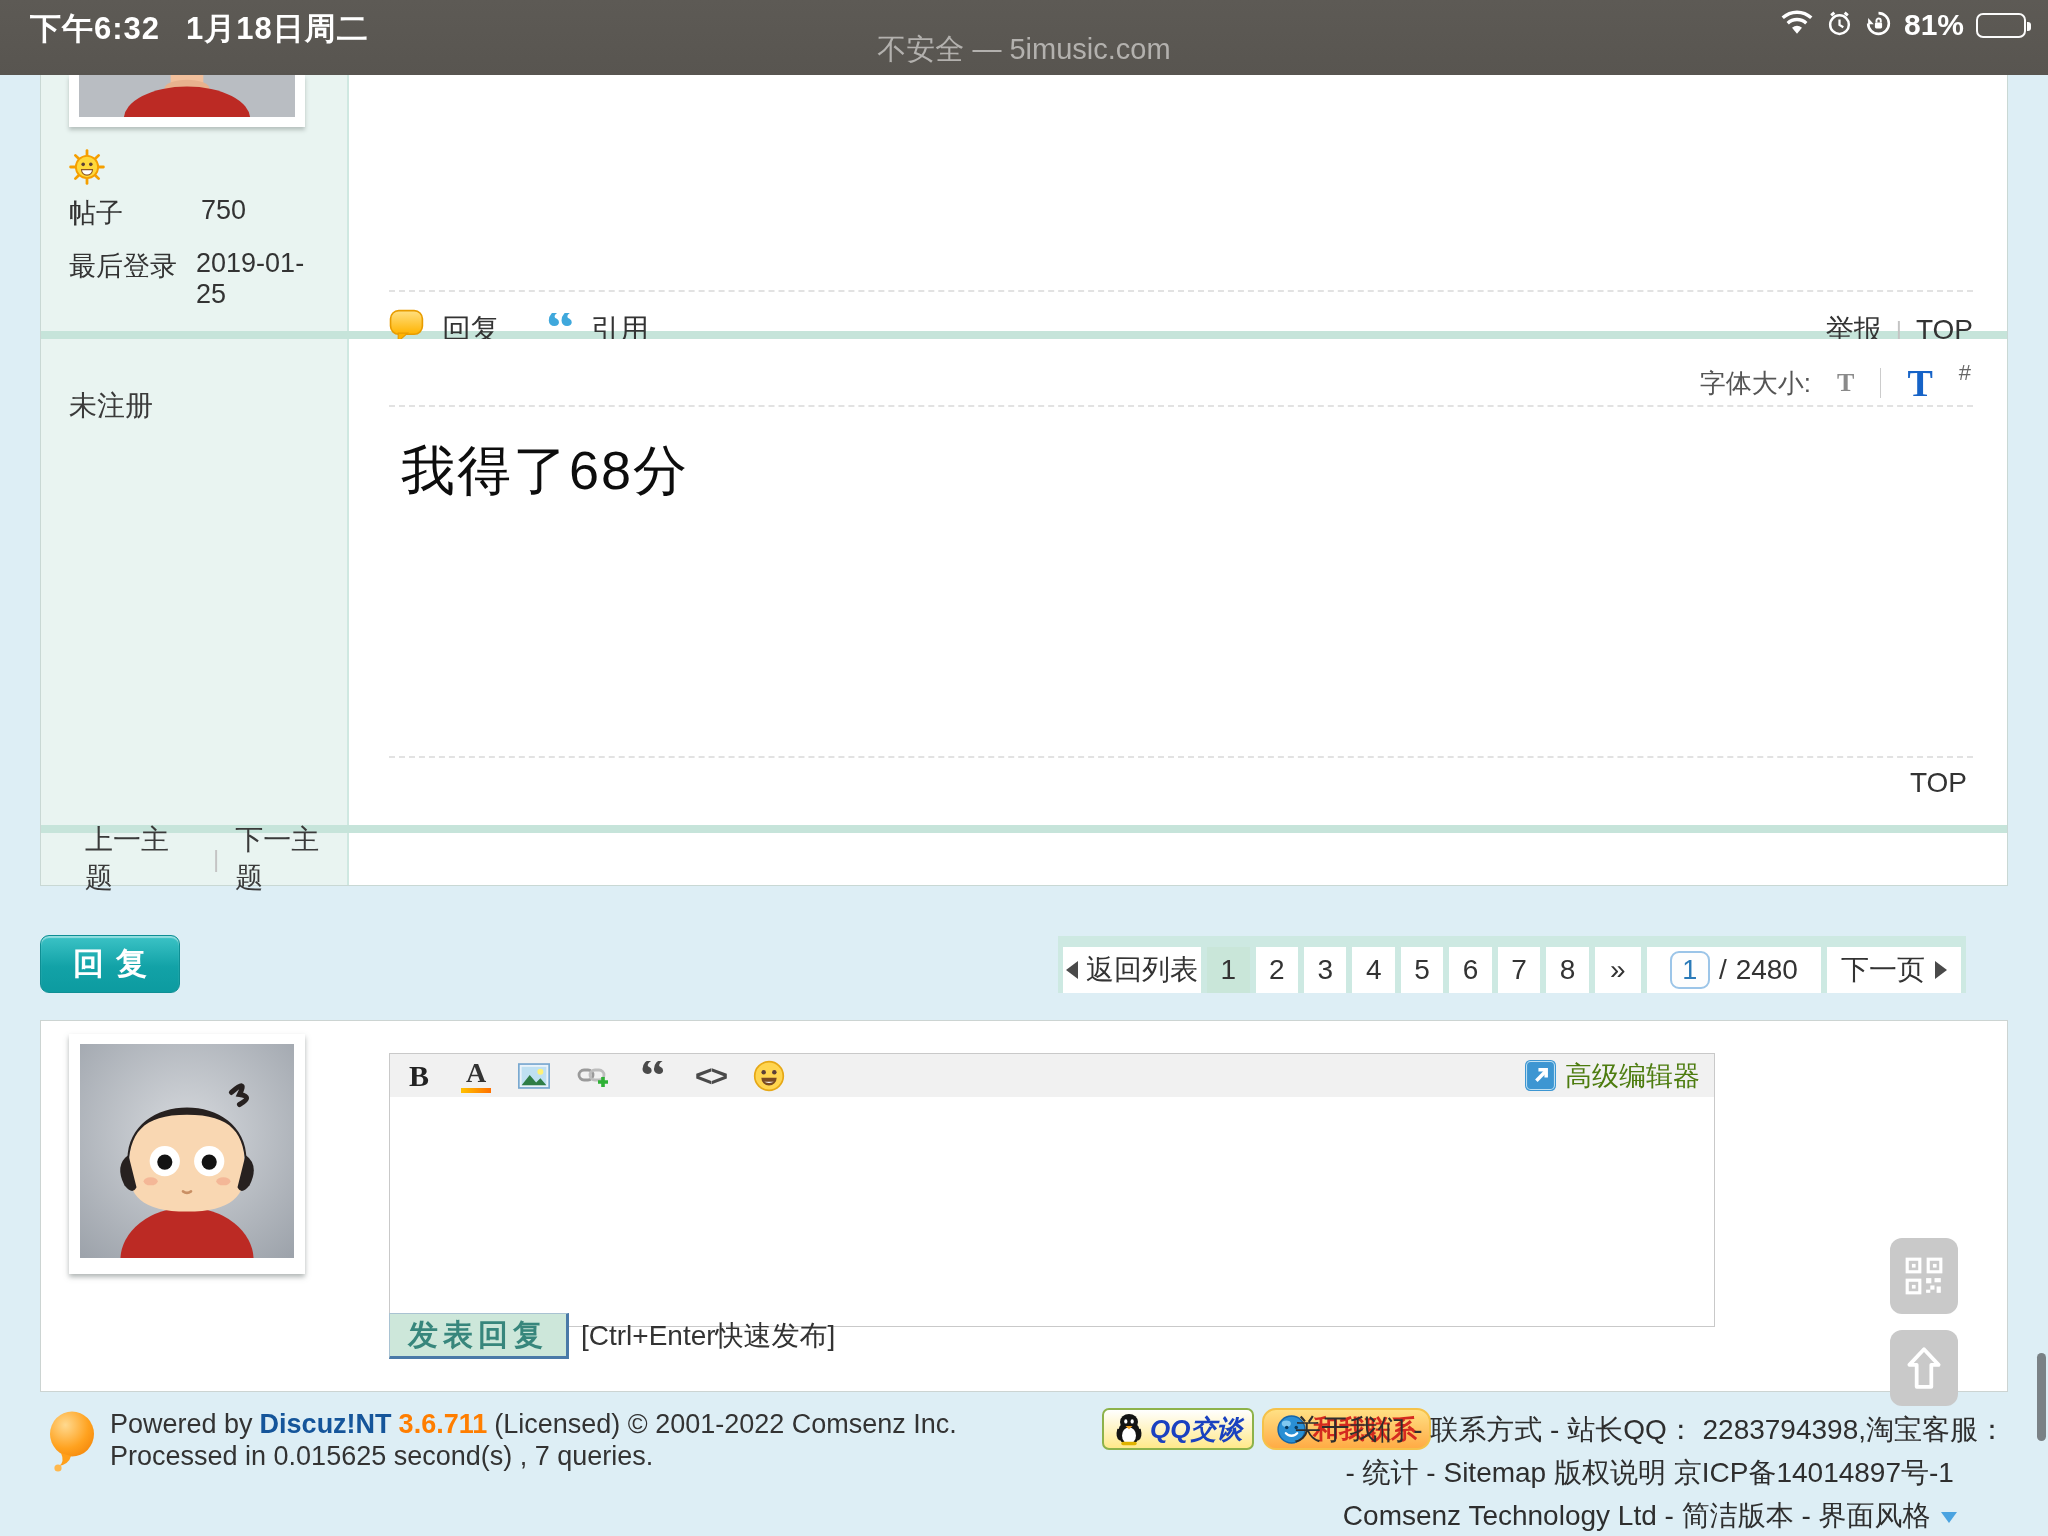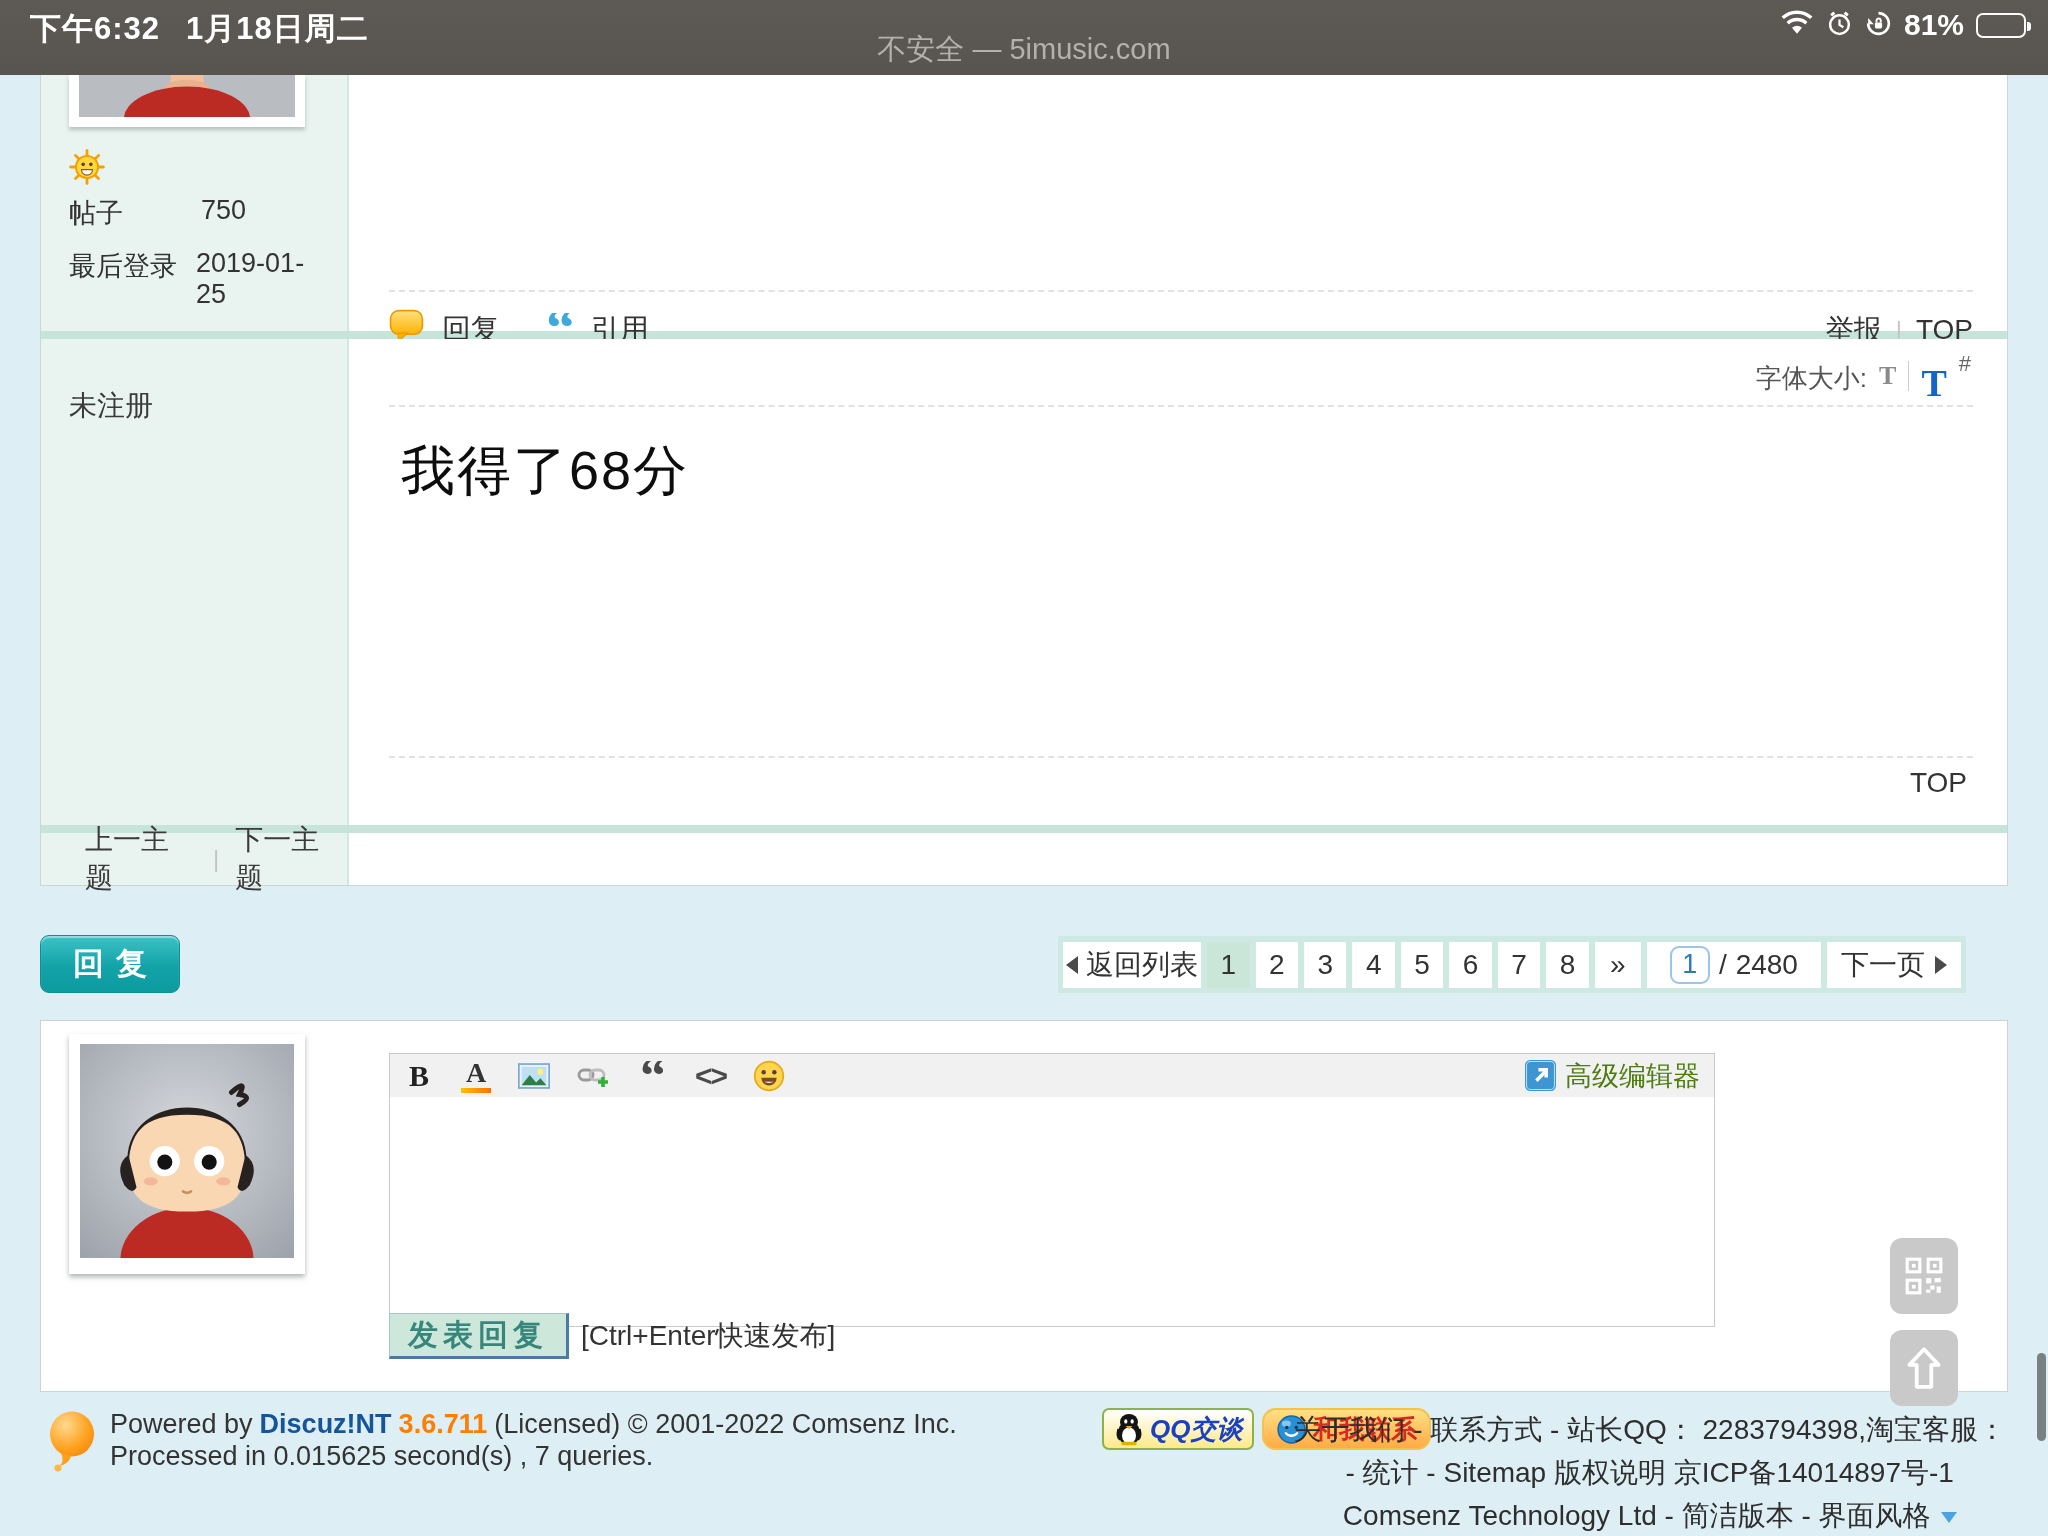--- a/index.html
+++ b/index.html
@@ -36,36 +36,36 @@
   .stat-row{display:flex;margin-bottom:17px;font-size:27px;color:#333;}
   .stat-row .lb{width:132px;}
   
   .p1foot{position:absolute;left:40px;right:34px;top:215px;border-top:2px dashed #e2e2e2;padding-top:16px;display:flex;justify-content:space-between;align-items:center;}
   .actlinks{display:flex;align-items:center;gap:16px;font-size:29px;color:#333;}
   .quotemark{font-family:"Liberation Serif","DejaVu Serif",serif;font-weight:bold;font-size:58px;color:#3fa8dc;line-height:30px;height:34px;overflow:hidden;}
   .rt{display:flex;align-items:center;gap:14px;font-size:28px;color:#333;}
   .rt .sep{color:#c4c4c4;font-size:24px;}
   
   .author{position:absolute;left:28px;top:48px;font-size:28px;color:#3a3a3a;}
-  .fsctl{position:absolute;right:36px;top:22px;display:flex;gap:12px;}
+  .fsctl{position:absolute;right:36px;top:22px;display:flex;align-items:center;gap:26px;}
   .fslabel{font-size:26px;color:#555;}
   .fsT-s{font-family:"Liberation Serif","DejaVu Serif",serif;font-weight:bold;font-size:26px;color:#8a8a8a;}
   .fsdiv{width:1px;height:30px;background:#ccc;}
   .fsT-l{font-family:"Liberation Serif","DejaVu Serif",serif;font-weight:bold;font-size:38px;color:#1663c7;}
   .fshash{font-size:22px;color:#666;position:relative;top:-10px;}
   .dash-a{position:absolute;left:40px;right:34px;top:66px;border-top:2px dashed #e2e2e2;}
   .content-text{position:absolute;left:52px;top:96px;font-size:54px;color:#0d0d0d;letter-spacing:2px;}
   .dash-b{position:absolute;left:40px;right:34px;top:417px;border-top:2px dashed #e2e2e2;}
   .top2{position:absolute;right:40px;top:428px;font-size:28px;color:#333;}
   
   .navtxt{display:flex;align-items:center;height:52px;padding-left:44px;gap:16px;font-size:28px;color:#3a3a3a;}
   .navtxt .sep{color:#c4c4c4;font-size:24px;}
   
   .btn-reply{position:absolute;left:40px;top:935px;width:140px;height:58px;border:1px solid #0e8f94;border-radius:9px;background:linear-gradient(#3cc3c6,#12a2a7 55%,#0d9ba0);color:#fff;font-size:31px;font-weight:bold;letter-spacing:12px;text-indent:12px;display:flex;align-items:center;justify-content:center;box-shadow:inset 0 2px 1px rgba(255,255,255,.45);cursor:pointer;}
-  .pager{position:absolute;left:1058px;top:936px;width:908px;height:57px;background:#cde9e2;display:flex;align-items:center;gap:6px;padding:0 5px;}
+  .pager{position:absolute;left:1058px;top:936px;width:908px;height:57px;background:#cde9e2;display:flex;align-items:flex-end;gap:6px;padding:0 5px;}
   .pbox{background:#fff;height:46px;display:flex;align-items:center;justify-content:center;font-size:28px;color:#333;cursor:pointer;}
   .pback{width:140px;gap:8px;}
   .pnum{width:43px;}
   .pcur{background:#c9e6d9;cursor:default;}
   .pmore{width:47px;}
   .pjump{width:176px;gap:9px;cursor:default;}
   .jump-input{width:40px;height:38px;border:2px solid #9cc5e8;border-radius:9px;color:#2a7ab8;font-size:27px;text-align:center;outline:none;background:#fdfdfd;}
   .pnext{width:136px;gap:10px;}
   .tri-l{width:0;height:0;border:9px solid transparent;border-left:0;border-right:12px solid #4a4a4a;}
   .tri-r{width:0;height:0;border:9px solid transparent;border-right:0;border-left:12px solid #4a4a4a;}

